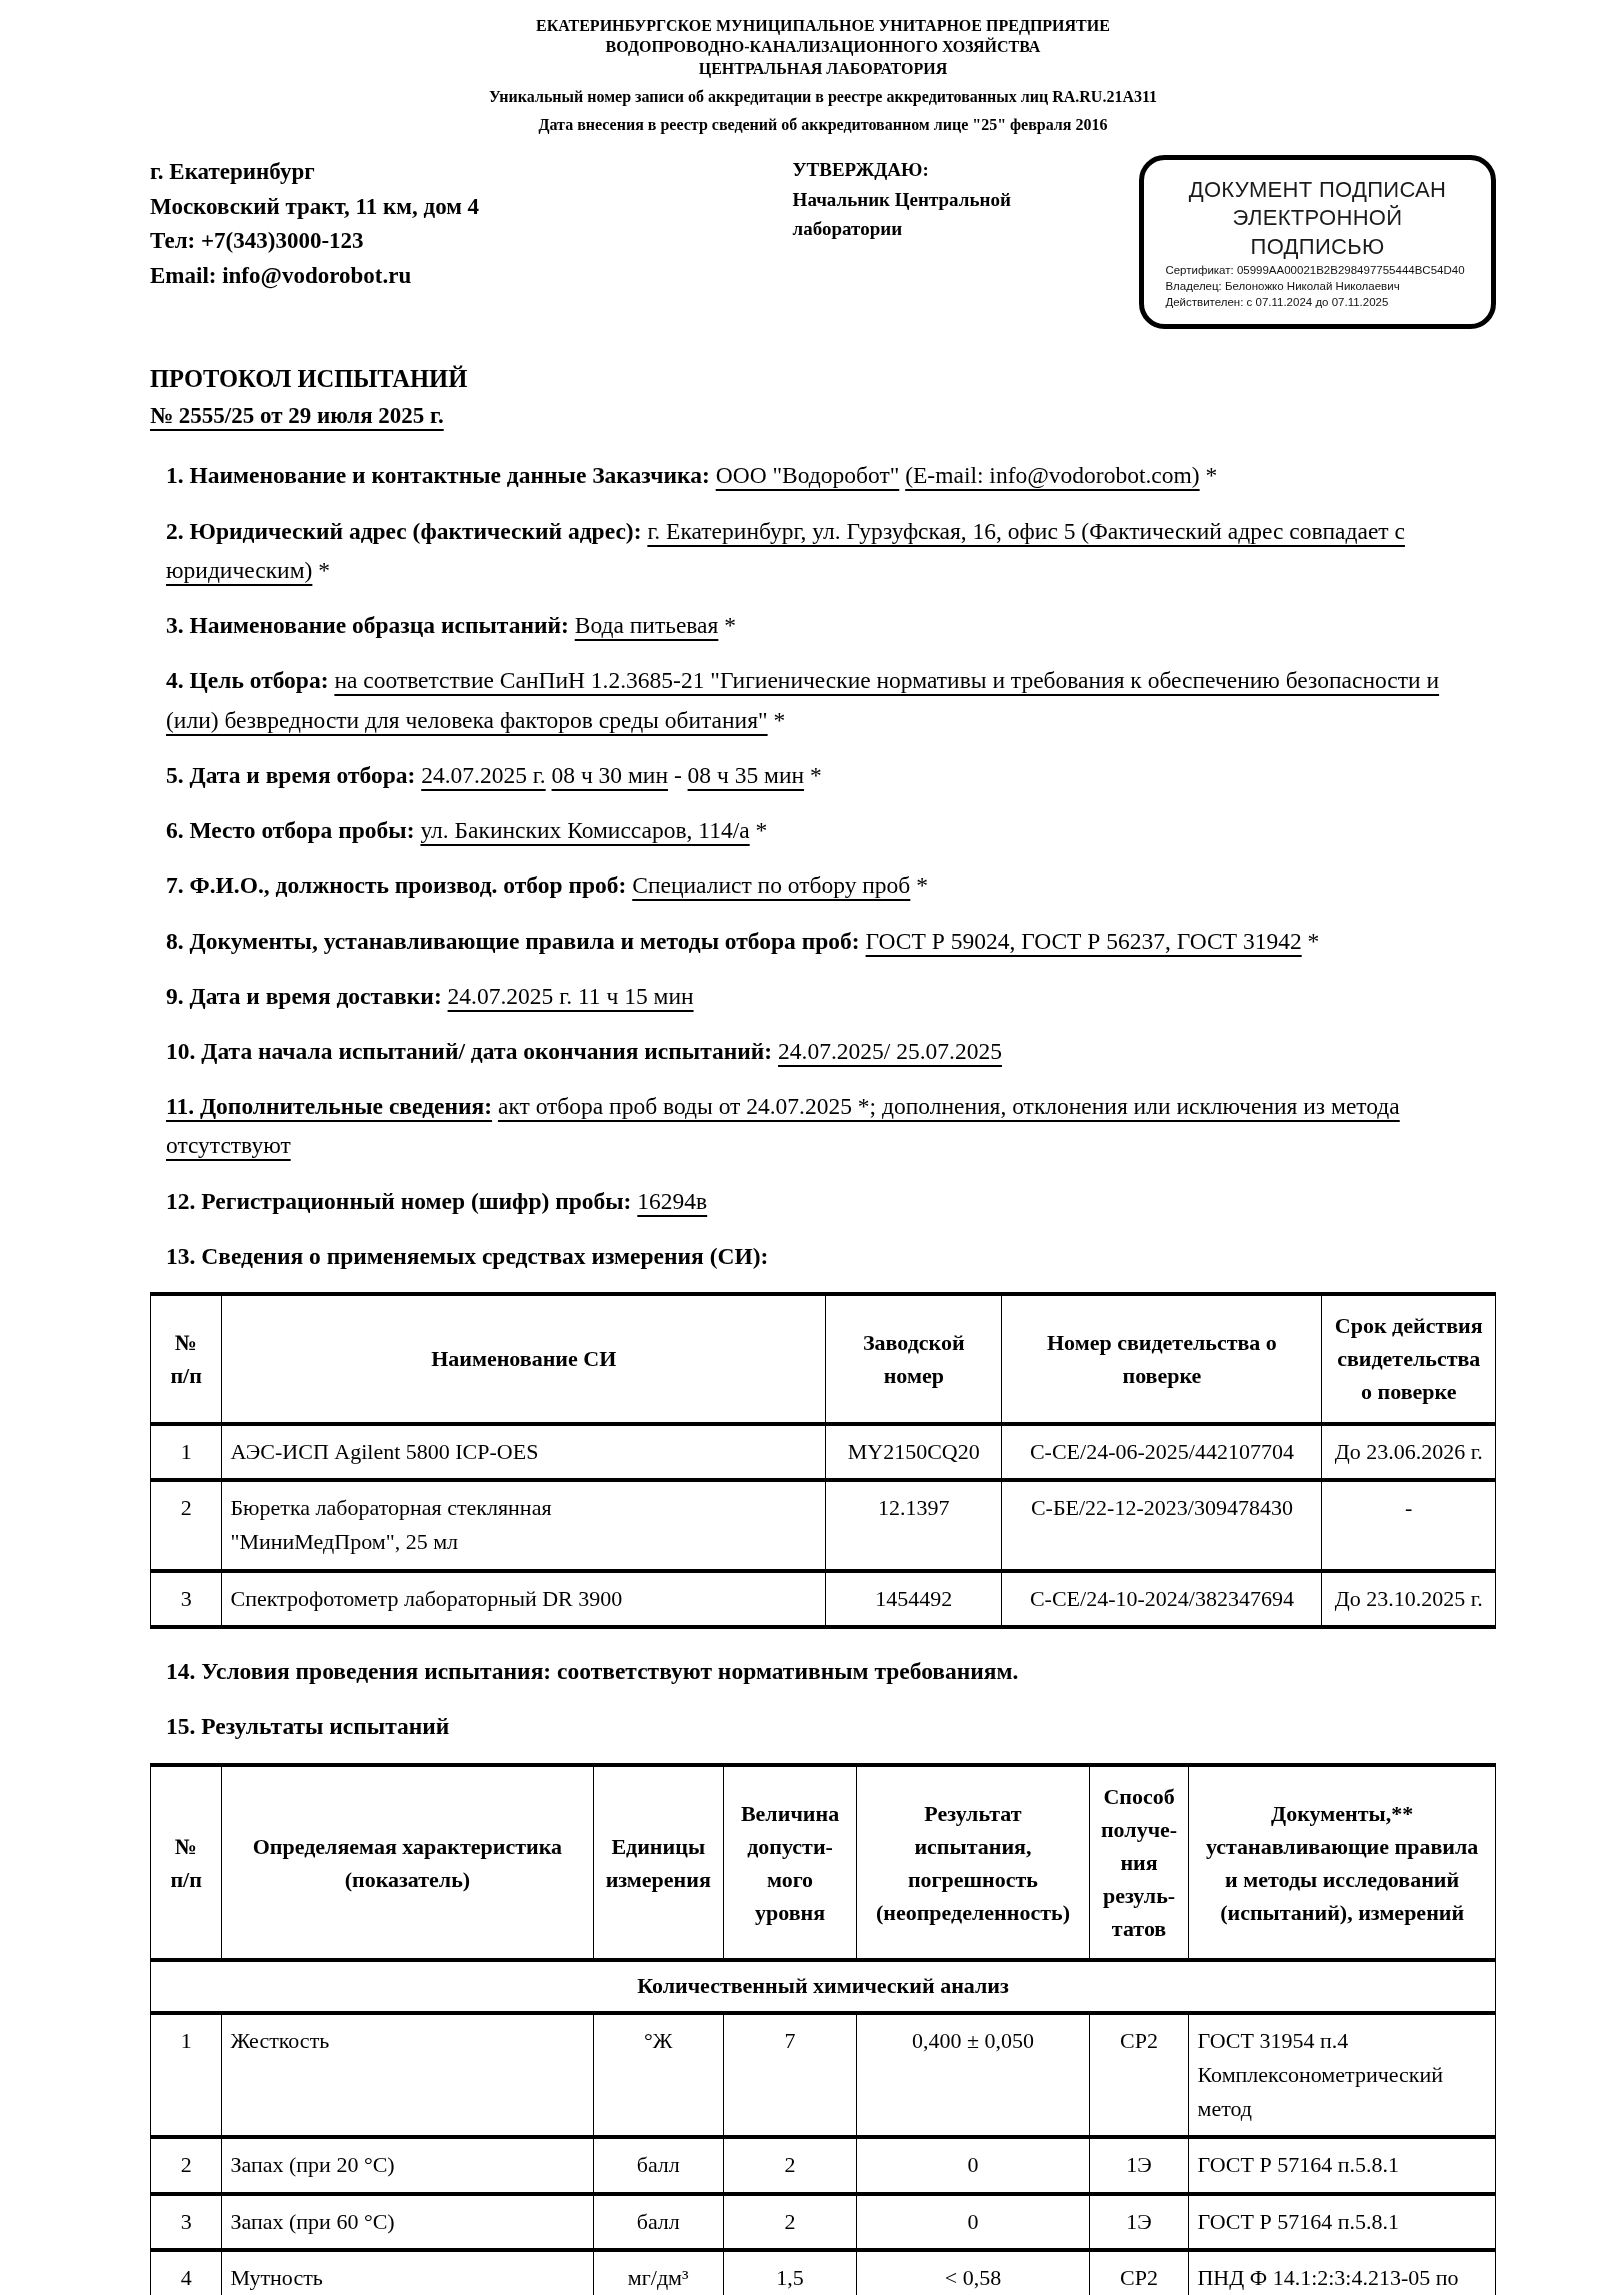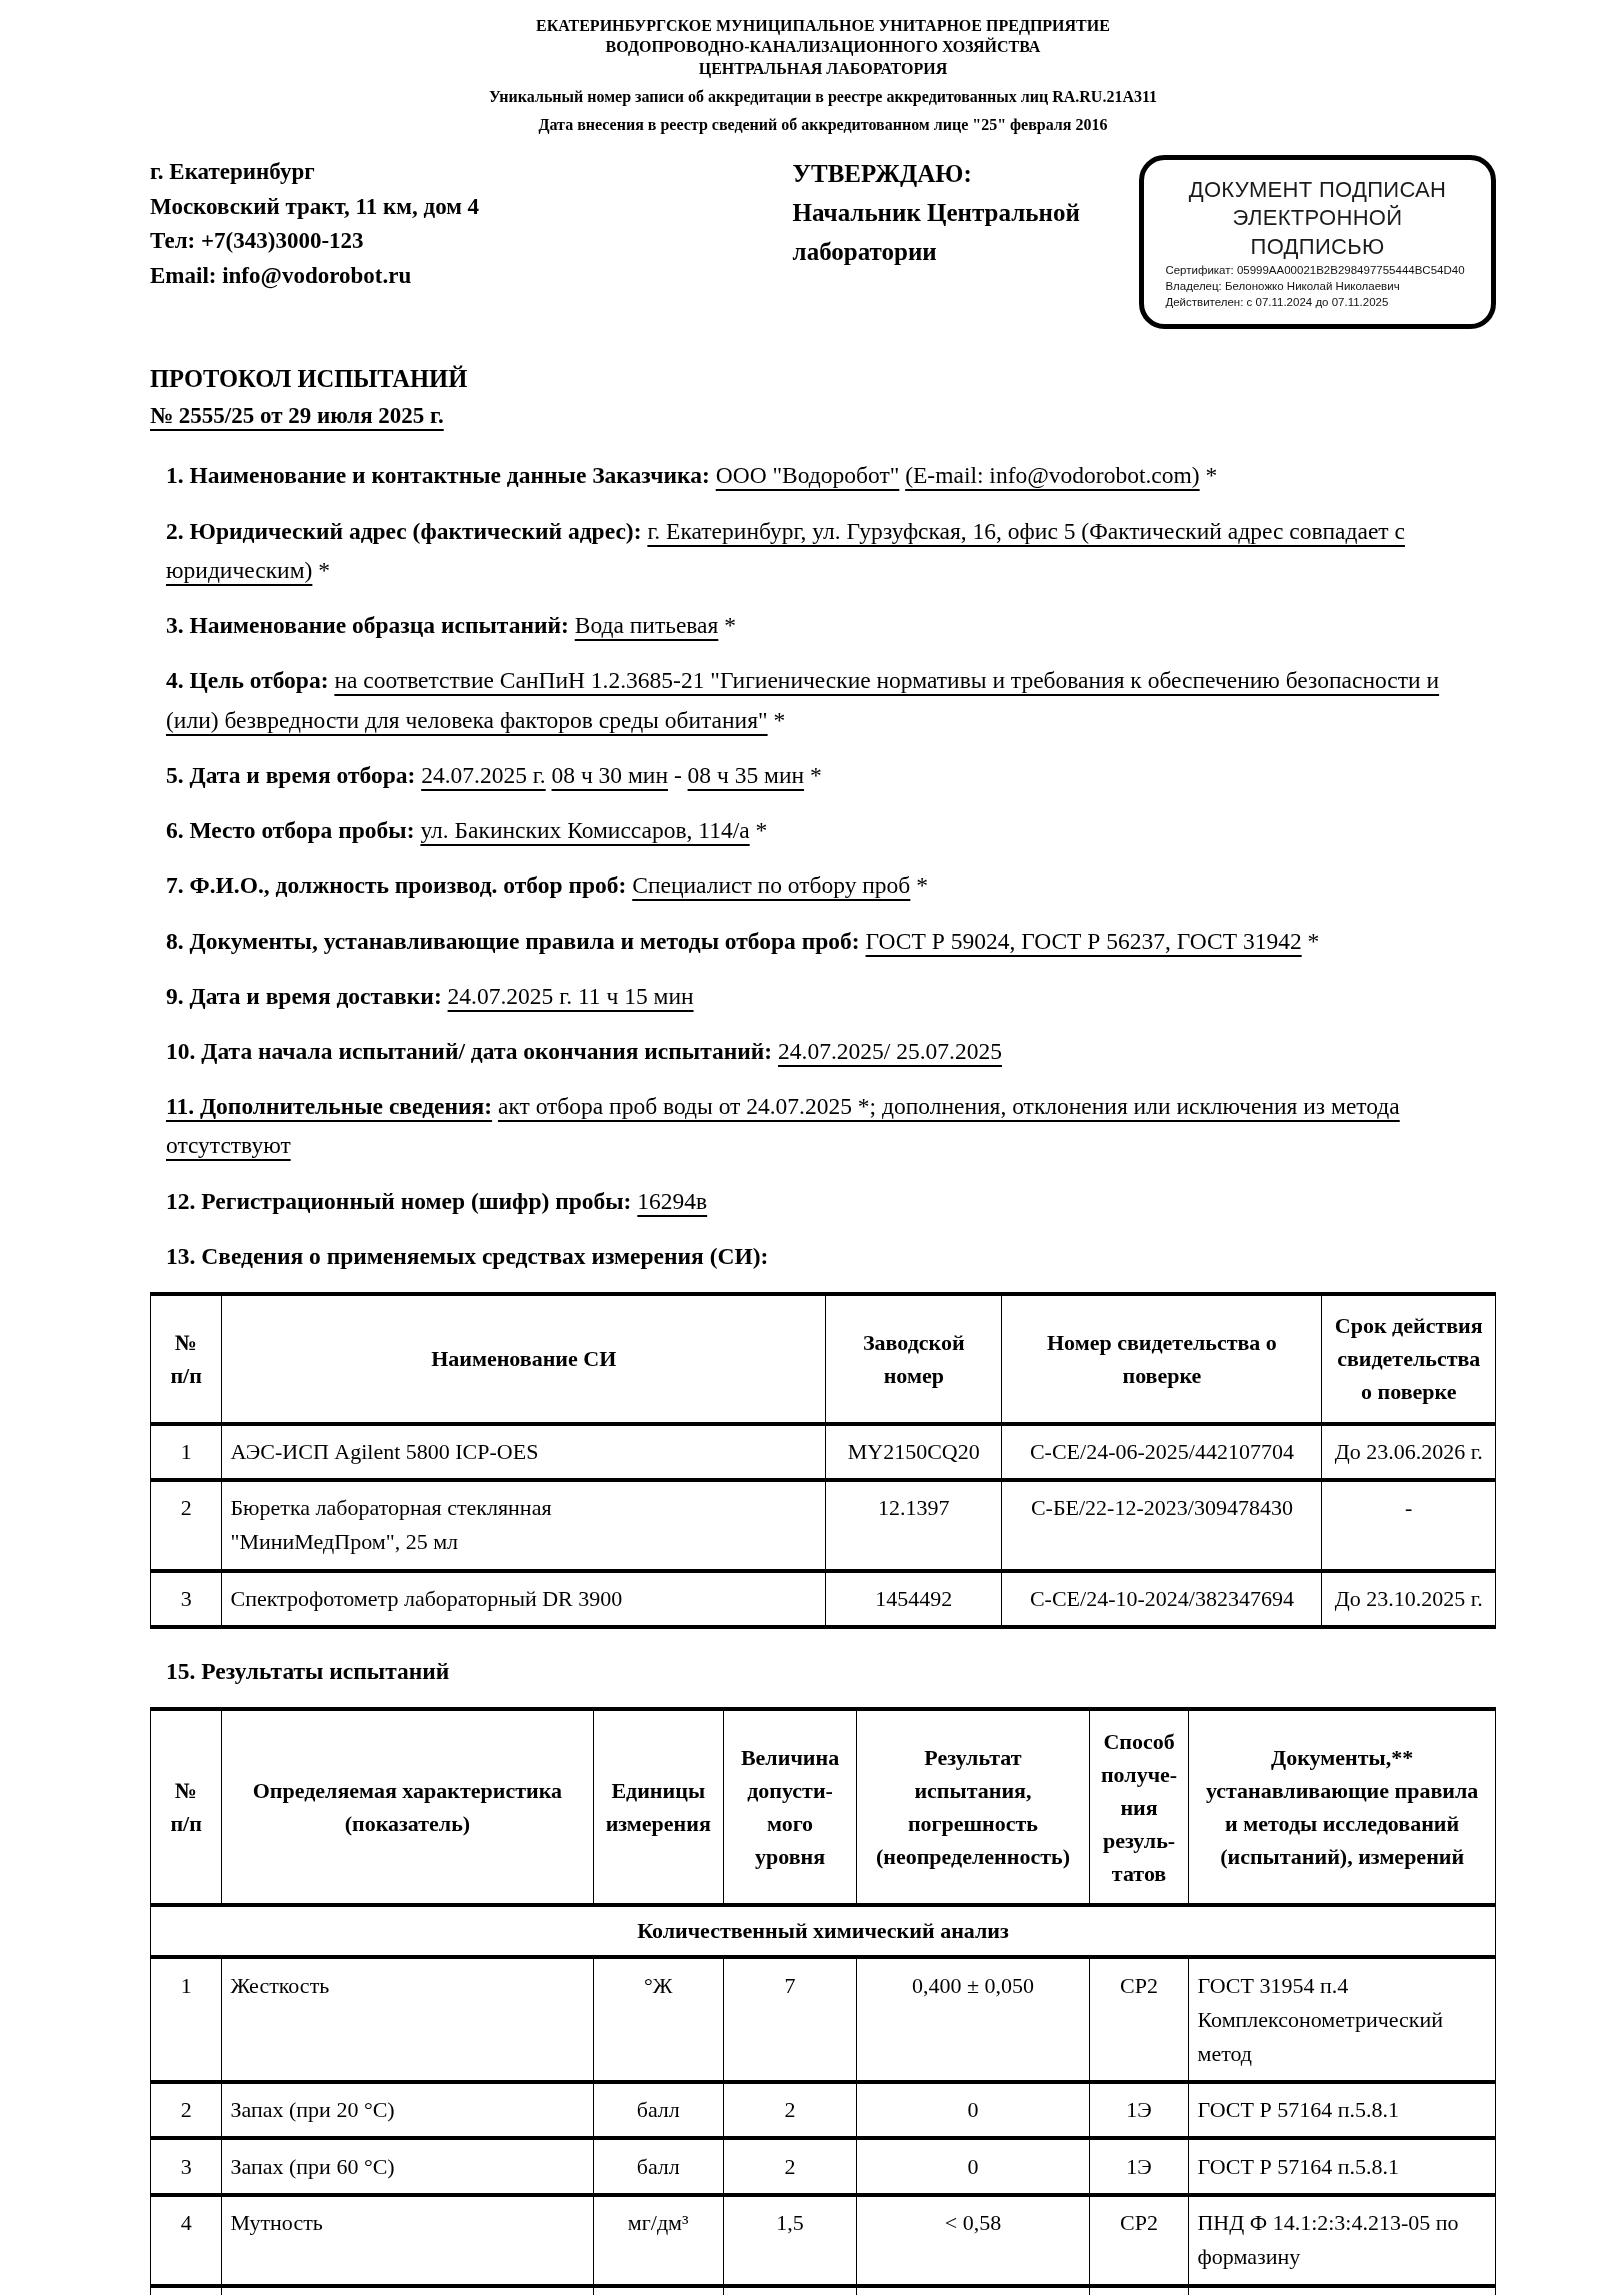--- a/index.html
+++ b/index.html
@@ -38,21 +38,21 @@
   }
   .contacts {
     flex: 1;
     font-weight: bold;
     font-size: 23px;
     line-height: 1.5;
   }
   .approval {
     width: 326px;
     font-weight: bold;
-    font-size: 25px;
+    font-size: 19px;
     line-height: 1.55;
   }
   .stamp {
     box-sizing: border-box;
     width: 357px;
     min-height: 158px;
     border: 5.1px solid #000;
     border-radius: 25.5px;
     padding: 15.3px 21.4px 13.3px 21.4px;
     font-family: "Liberation Sans", sans-serif;
@@ -250,20 +250,21 @@
           <td>3</td>
           <td>Спектрофотометр лабораторный DR 3900</td>
           <td>1454492</td>
           <td>С-СЕ/24-10-2024/382347694</td>
           <td>До 23.10.2025 г.</td>
         </tr>
       </tbody>
   </table>
 
   <div class="items">
+    <p class="item"><span class="lbl">14. Условия проведения испытания:</span> <span class="lbl">соответствуют нормативным требованиям.</span></p>
     <p class="item"><span class="lbl">15. Результаты испытаний</span></p>
   </div>
 
   <table class="doc-table results-table">
     <colgroup>
       <col style="width:5.3%">
         <col style="width:27.6%">
         <col style="width:9.7%">
         <col style="width:9.9%">
         <col style="width:17.3%">

